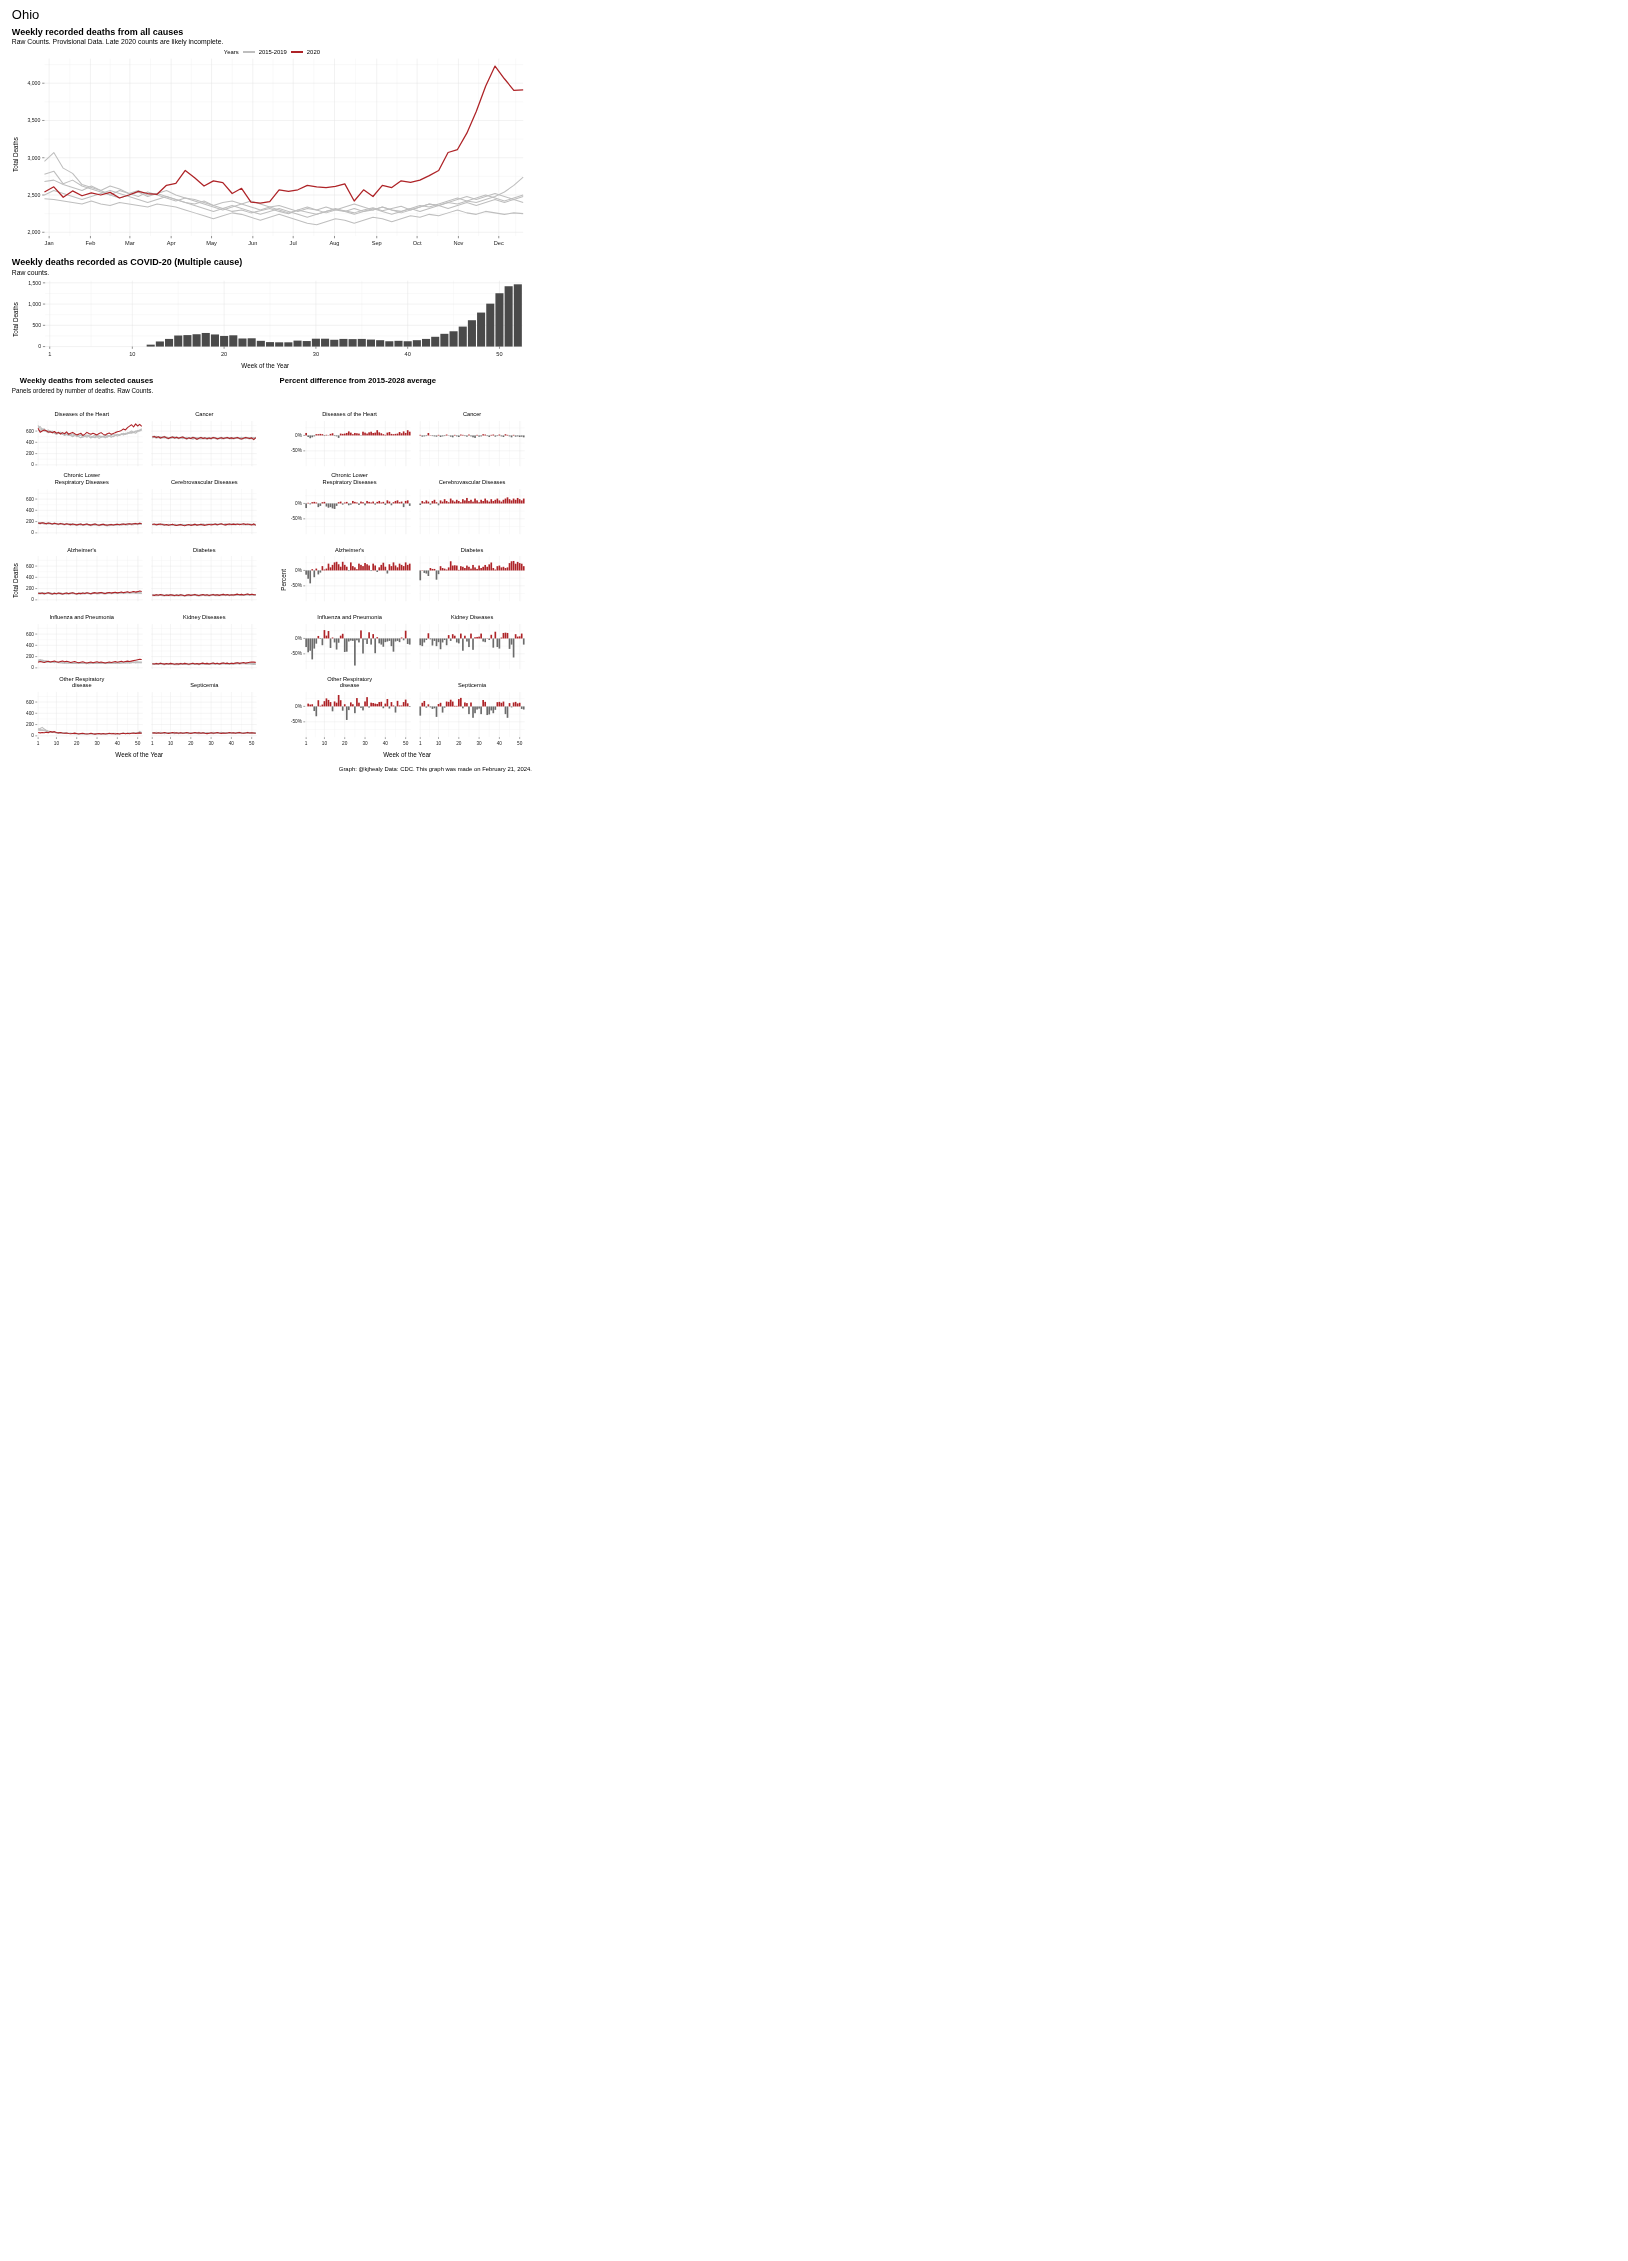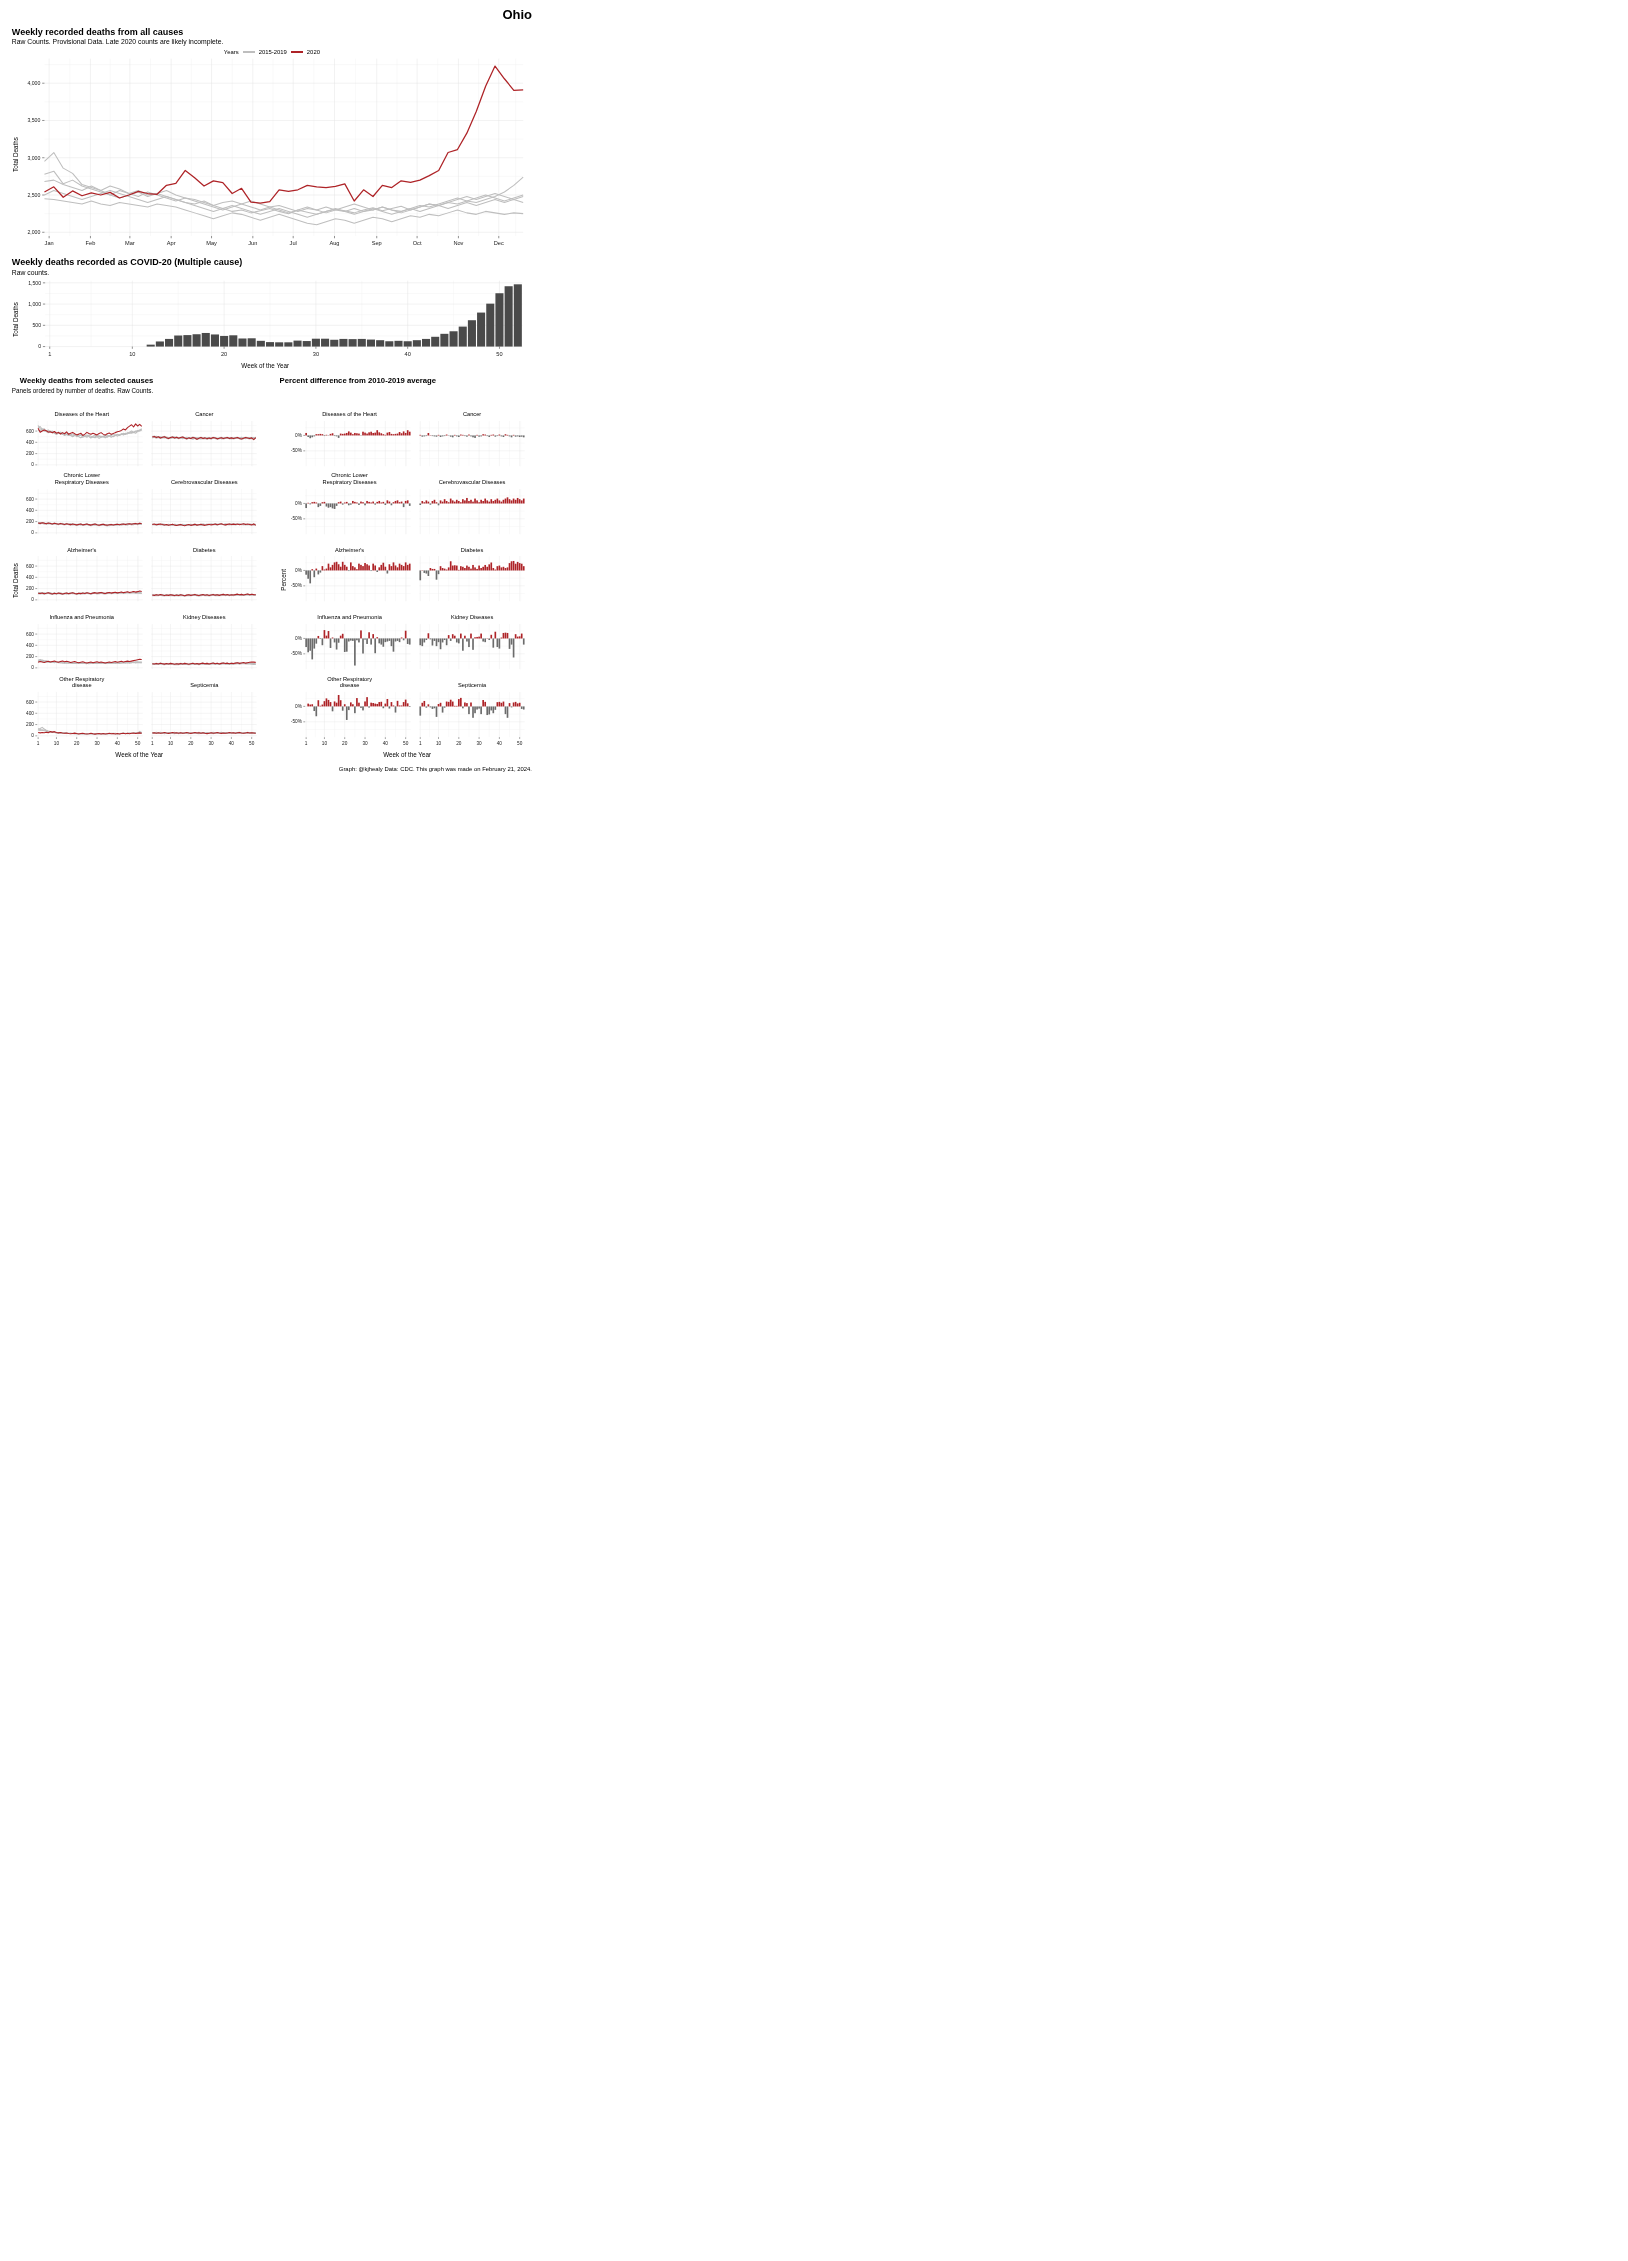--- a/index.html
+++ b/index.html
@@ -1,17 +1,17 @@
 <!DOCTYPE html>
 <html style="font-size:7.2px"><head>
 <meta charset="utf-8">
 <style>
   html,body{margin:0;padding:0;background:#fff;color:#000;font-family:"Liberation Sans",sans-serif;}
   .page{width:543px;box-sizing:border-box;padding:7.2px 11px 6.3px 11.8px;}
-  .h1{font-size:13px;font-weight:700;margin:0 0 4.5px 0;text-align:right;}
+  .h1{font-size:13px;font-weight:400;margin:0 0 4.5px 0;}
   .chart-block{}
   .c-title{font-size:9px;font-weight:700;margin:0;}
   .c-sub{font-size:6.8px;margin:1.4px 0 0 0;}
   .legend{display:flex;align-items:center;justify-content:center;gap:4.1px;font-size:5.9px;margin:3.6px 0 0 0;}
   .legend .sw{display:inline-block;width:11.8px;height:1.8px;}
   .chart-row{display:flex;align-items:center;}
   .ylab{writing-mode:vertical-rl;transform:rotate(180deg);font-size:6.3px;text-align:center;white-space:nowrap;}
   svg{display:block;}
   svg text{font-family:"Liberation Sans",sans-serif;}
   .tick{font-size:11.5px;fill:#1a1a1a;}
@@ -580,21 +580,21 @@
                   <text x="227.75" y="121" text-anchor="middle" class="stick">50</text>
                 </svg>
               </div>
             </div>
           <div class="wk" style="width:241px;">Week of the Year</div>
         </div>
       </div>
     </div>
     <div class="col">
       <div class="col-head">
-        <p class="c-title" style="font-size:7.7px;">Percent difference from 2010-2019 average</p>
+        <p class="c-title" style="font-size:7.7px;">Percent difference from 2015-2028 average</p>
       </div>
       <div class="grid-wrap">
         <div class="ylab">Percent</div>
         <div>
           <div class="grid2">
               <div>
                 <div class="facet-title">Diseases of the Heart</div>
                 <svg viewBox="0 0 278 112" width="126" height="51">
                   <line x1="62.40384615384615" x2="62.40384615384615" y1="4" y2="104" stroke="#F1F1F1" stroke-width="0.8"></line>
                   <line x1="104.97115384615385" x2="104.97115384615385" y1="4" y2="104" stroke="#F1F1F1" stroke-width="0.8"></line>

